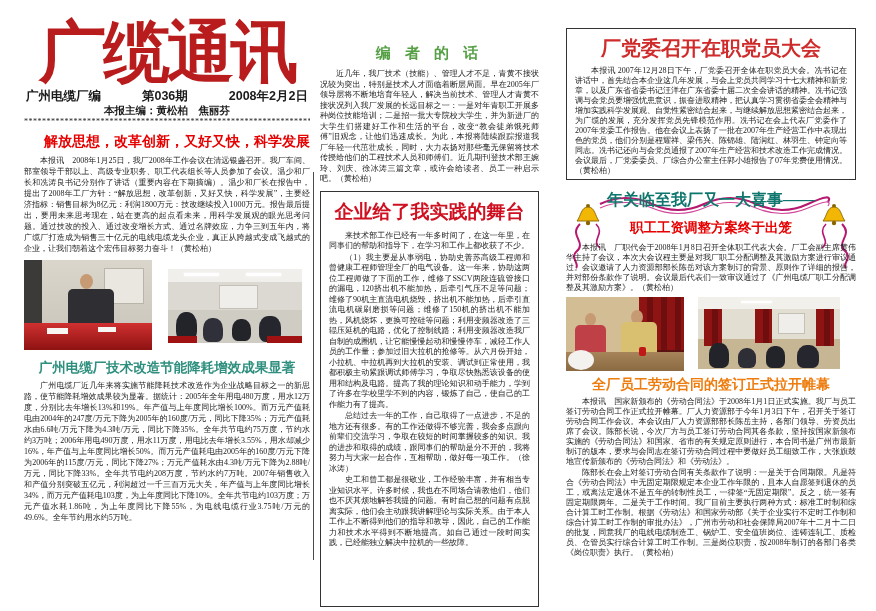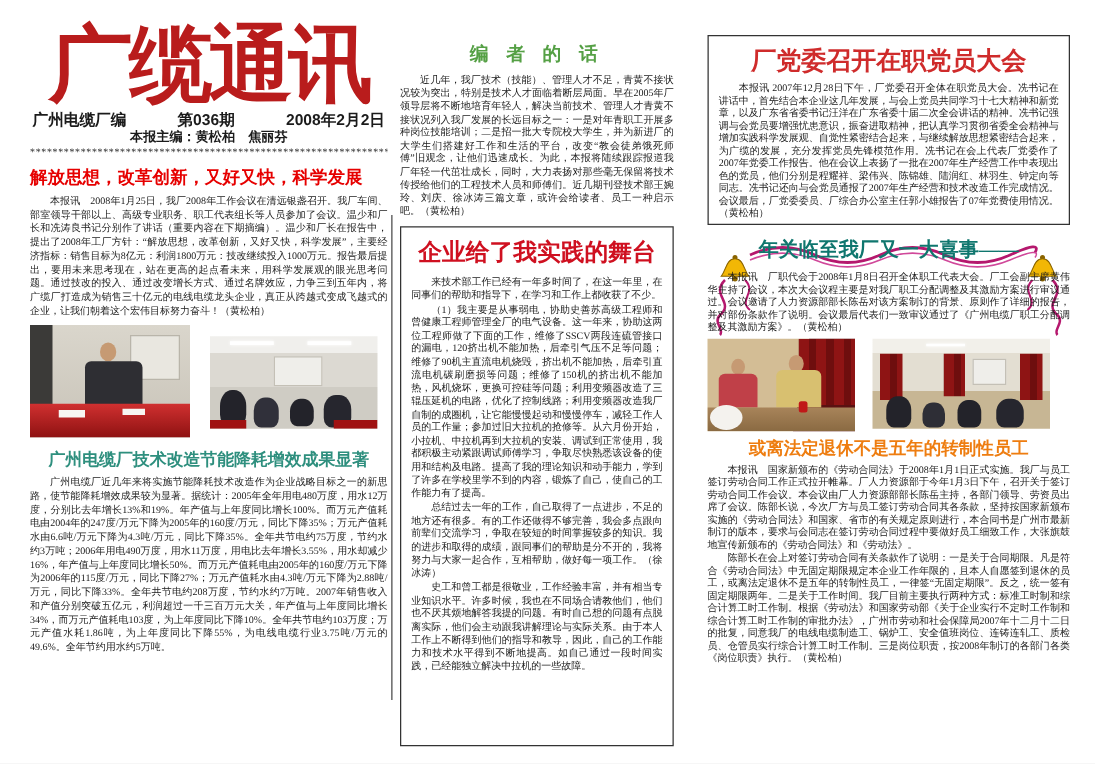--- a/index.html
+++ b/index.html
@@ -1,35 +1,35 @@
 <!DOCTYPE html>
 <html><head>
 <meta charset="utf-8">
 <style>
   html,body{margin:0;padding:0;background:#e9e9e9;}
   .page{position:relative;width:876px;height:611px;background:#ffffff;overflow:hidden;
         font-family:"Liberation Serif",serif;color:#1b1b1b;margin:0 auto;}
   
   .col{position:absolute;top:0;}
   .col-left{left:24px;top:16px;width:286px;}
-  .col-mid{left:320px;top:34px;width:219px;}
+  .col-mid{left:320px;top:44px;width:219px;}
   .col-right{left:566px;top:28px;width:290px;}
   .vrule{position:absolute;left:313px;top:172px;width:1px;height:388px;background:#4a4a4a;}
 
   
   .masthead h1{margin:0;font-family:"Liberation Sans",sans-serif;font-weight:900;
       font-size:67px;line-height:72px;letter-spacing:-3px;color:#b91c1c;text-align:center;}
   .info-row{display:flex;justify-content:space-between;font-family:"Liberation Sans",sans-serif;
       font-weight:bold;font-size:12.5px;line-height:16px;padding:0 2px;}
   .editors{text-align:center;font-weight:bold;font-size:10.5px;line-height:13px;}
   .stars{font-size:8px;line-height:9px;letter-spacing:.5px;white-space:nowrap;overflow:hidden;color:#222;}
 
   
   h2,h3{margin:0;font-family:"Liberation Sans",sans-serif;}
-  .headline-red{font-size:14px;font-weight:bold;color:#e60000;text-align:left;margin:7px 0 4px;}
+  .headline-red{font-size:14px;font-weight:bold;color:#e60000;text-align:right;margin:7px 0 4px;}
   .headline-teal{font-size:13.5px;font-weight:bold;color:#2e8f7e;text-align:center;margin:9px 0 3px;}
   .title-green{font-size:15px;font-weight:bold;color:#55a045;text-align:center;letter-spacing:5px;margin:0 0 6px;}
   .title-bigred{font-size:19px;font-weight:bold;color:#cf1020;text-align:center;margin:2px 0 6px;}
   .title-party{font-size:20px;font-weight:bold;color:#cf2b2b;text-align:center;margin:1px 0 4px;}
   .title-black{font-family:"Liberation Serif",serif;font-size:16px;font-weight:600;color:#0f766e;
       text-align:center;margin:10px 0 0;position:relative;z-index:2;}
   .title-red-sub{font-size:13.5px;font-weight:bold;color:#e60000;text-align:center;margin:8px 0 0;position:relative;z-index:2;}
   .title-orange{font-size:14px;font-weight:bold;color:#ee7d10;text-align:center;margin:5px 0 3px;}
 
   
@@ -160,20 +160,21 @@
         <path d="M14 34 C 2 46 22 52 10 62 C 4 68 14 74 10 78" fill="none" stroke="#b5186e" stroke-width="2"></path>
         <path d="M30 34 C 40 44 24 50 34 58" fill="none" stroke="#b5186e" stroke-width="1.6"></path>
 
         <circle cx="268" cy="16" r="2" fill="#8a6400"></circle>
         <path d="M268 17 c-7 0 -7 9 -11 14 h22 c-4 -5 -4 -14 -11 -14 z" fill="#f2b705" stroke="#8a6400" stroke-width="0.9"></path>
         <circle cx="268" cy="33" r="2.2" fill="#8a6400"></circle>
         <path d="M276 34 C 288 46 268 52 280 62 C 286 68 276 74 280 78" fill="none" stroke="#b5186e" stroke-width="2"></path>
         <path d="M260 34 C 250 44 266 50 256 58" fill="none" stroke="#b5186e" stroke-width="1.6"></path>
       </svg>
       <h2 class="title-black">年关临至我厂又一大喜事——</h2>
+      <h3 class="title-red-sub">职工工资调整方案终于出笼</h3>
       <p class="body indent">本报讯　厂职代会于2008年1月8日召开全体职工代表大会。厂工会副主席黄伟华主持了会议，本次大会议程主要是对我厂职工分配调整及其激励方案进行审议通过。会议邀请了人力资源部部长陈岳对该方案制订的背景、原则作了详细的报告，并对部份条款作了说明。会议最后代表们一致审议通过了《广州电缆厂职工分配调整及其激励方案》。（黄松柏）</p>
     </section>
 
     <div class="photo-row" style="gap:14px;margin-top:4px;">
       <div class="photo ph-c">
         <div class="curtain" style="right:0;top:0;width:38%;height:72%;"></div>
         <div class="head" style="left:16%;top:22%;width:11px;height:13px;"></div>
         <div class="torso" style="left:8%;top:38%;width:26%;height:36%;background:#c04048;"></div>
         <div class="head" style="left:55%;top:18%;width:12px;height:14px;"></div>
         <div class="torso" style="left:47%;top:34%;width:30%;height:40%;background:#d8c070;"></div>
@@ -188,21 +189,21 @@
         <div class="curtain" style="right:4%;top:16%;width:13%;height:52%;"></div>
         <div class="screen" style="left:56%;top:22%;width:18%;height:26%;"></div>
         <div class="blob" style="left:8%;bottom:2%;width:14%;height:34%;"></div>
         <div class="blob" style="left:28%;bottom:1%;width:13%;height:28%;background:#2e2e36;"></div>
         <div class="blob" style="left:48%;bottom:2%;width:13%;height:30%;"></div>
         <div class="blob" style="left:70%;bottom:1%;width:15%;height:33%;background:#26262e;"></div>
       </div>
     </div>
 
     <section>
-      <h2 class="title-orange">或离法定退休不是五年的转制性员工</h2>
+      <h2 class="title-orange">全厂员工劳动合同的签订正式拉开帷幕</h2>
       <div class="paras">
           <p>本报讯　国家新颁布的《劳动合同法》于2008年1月1日正式实施。我厂与员工签订劳动合同工作正式拉开帷幕。厂人力资源部于今年1月3日下午，召开关于签订劳动合同工作会议。本会议由厂人力资源部部长陈岳主持，各部门领导、劳资员出席了会议。陈部长说，今次厂方与员工签订劳动合同其各条款，坚持按国家新颁布实施的《劳动合同法》和国家、省市的有关规定原则进行，本合同书是广州市最新制订的版本，要求与会同志在签订劳动合同过程中要做好员工细致工作，大张旗鼓地宣传新颁布的《劳动合同法》和《劳动法》。</p>
           <p>陈部长在会上对签订劳动合同有关条款作了说明：一是关于合同期限。凡是符合《劳动合同法》中无固定期限规定本企业工作年限的，且本人自愿签到退休的员工，或离法定退休不是五年的转制性员工，一律签“无固定期限”。反之，统一签有固定期限两年。二是关于工作时间。我厂目前主要执行两种方式：标准工时制和综合计算工时工作制。根据《劳动法》和国家劳动部《关于企业实行不定时工作制和综合计算工时工作制的审批办法》，广州市劳动和社会保障局2007年十二月十二日的批复，同意我厂的电线电缆制造工、锅炉工、安全值班岗位、连铸连轧工、质检员、仓管员实行综合计算工时工作制。三是岗位职责，按2008年制订的各部门各类《岗位职责》执行。（黄松柏）</p>
         </div>
     </section>
   </div>
 
 </div>
 
 </body></html>

